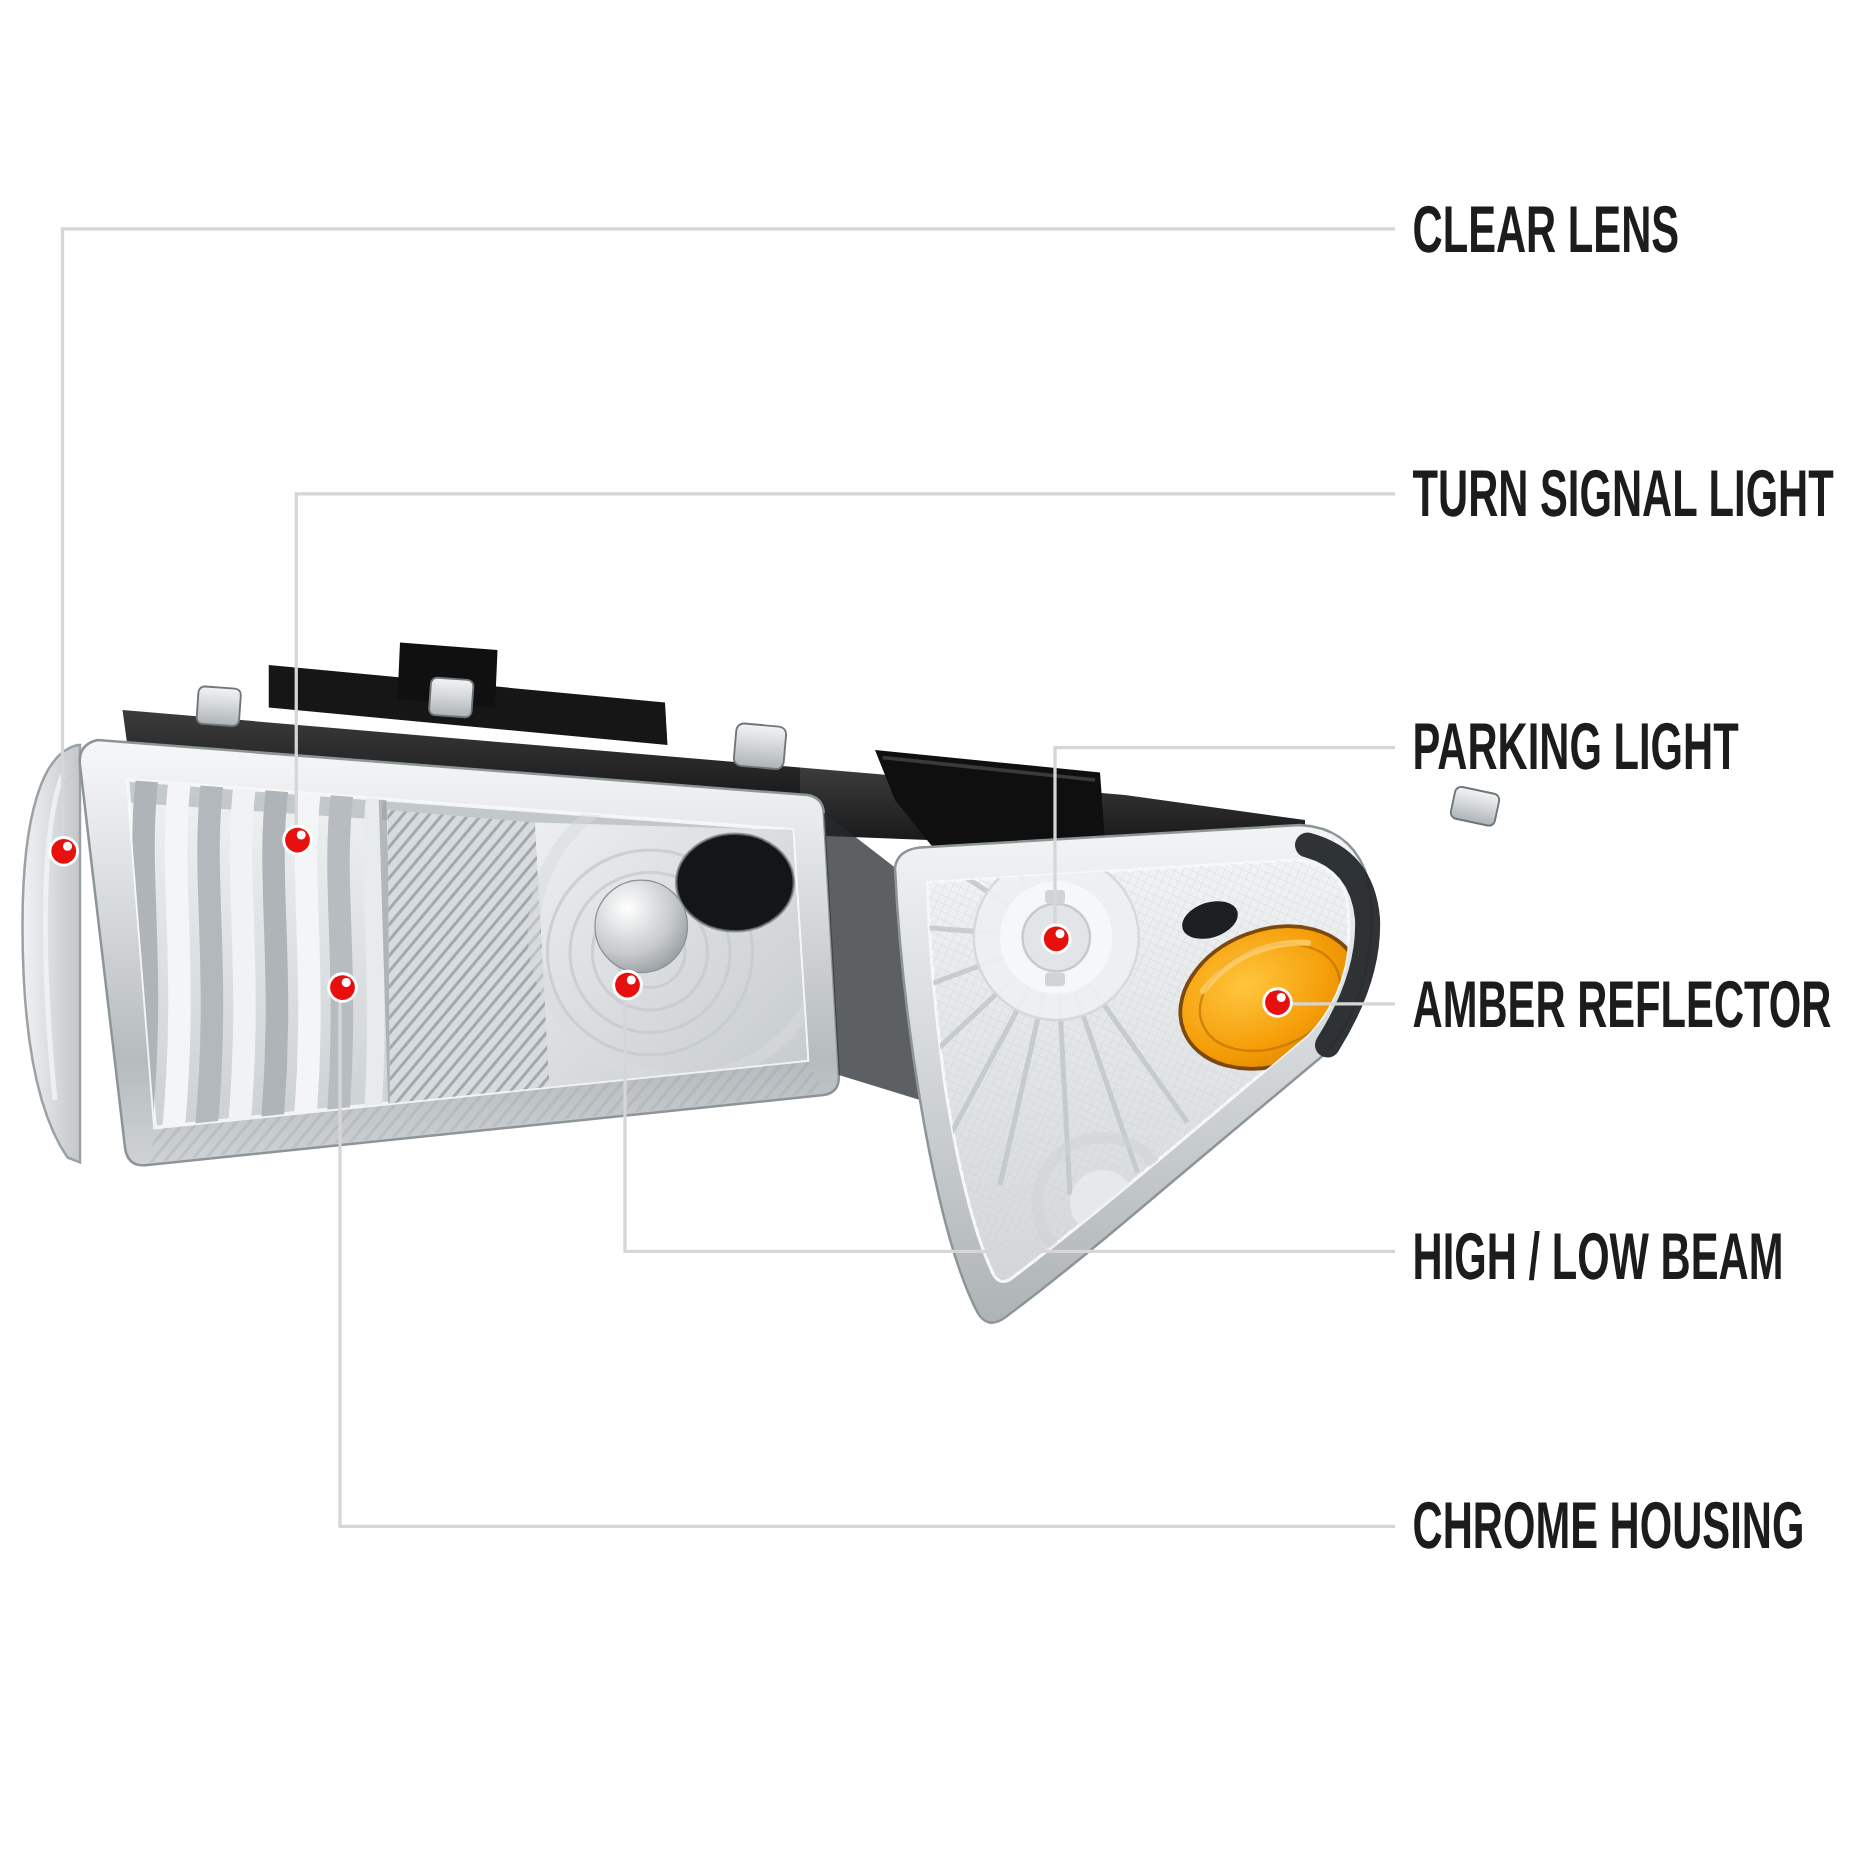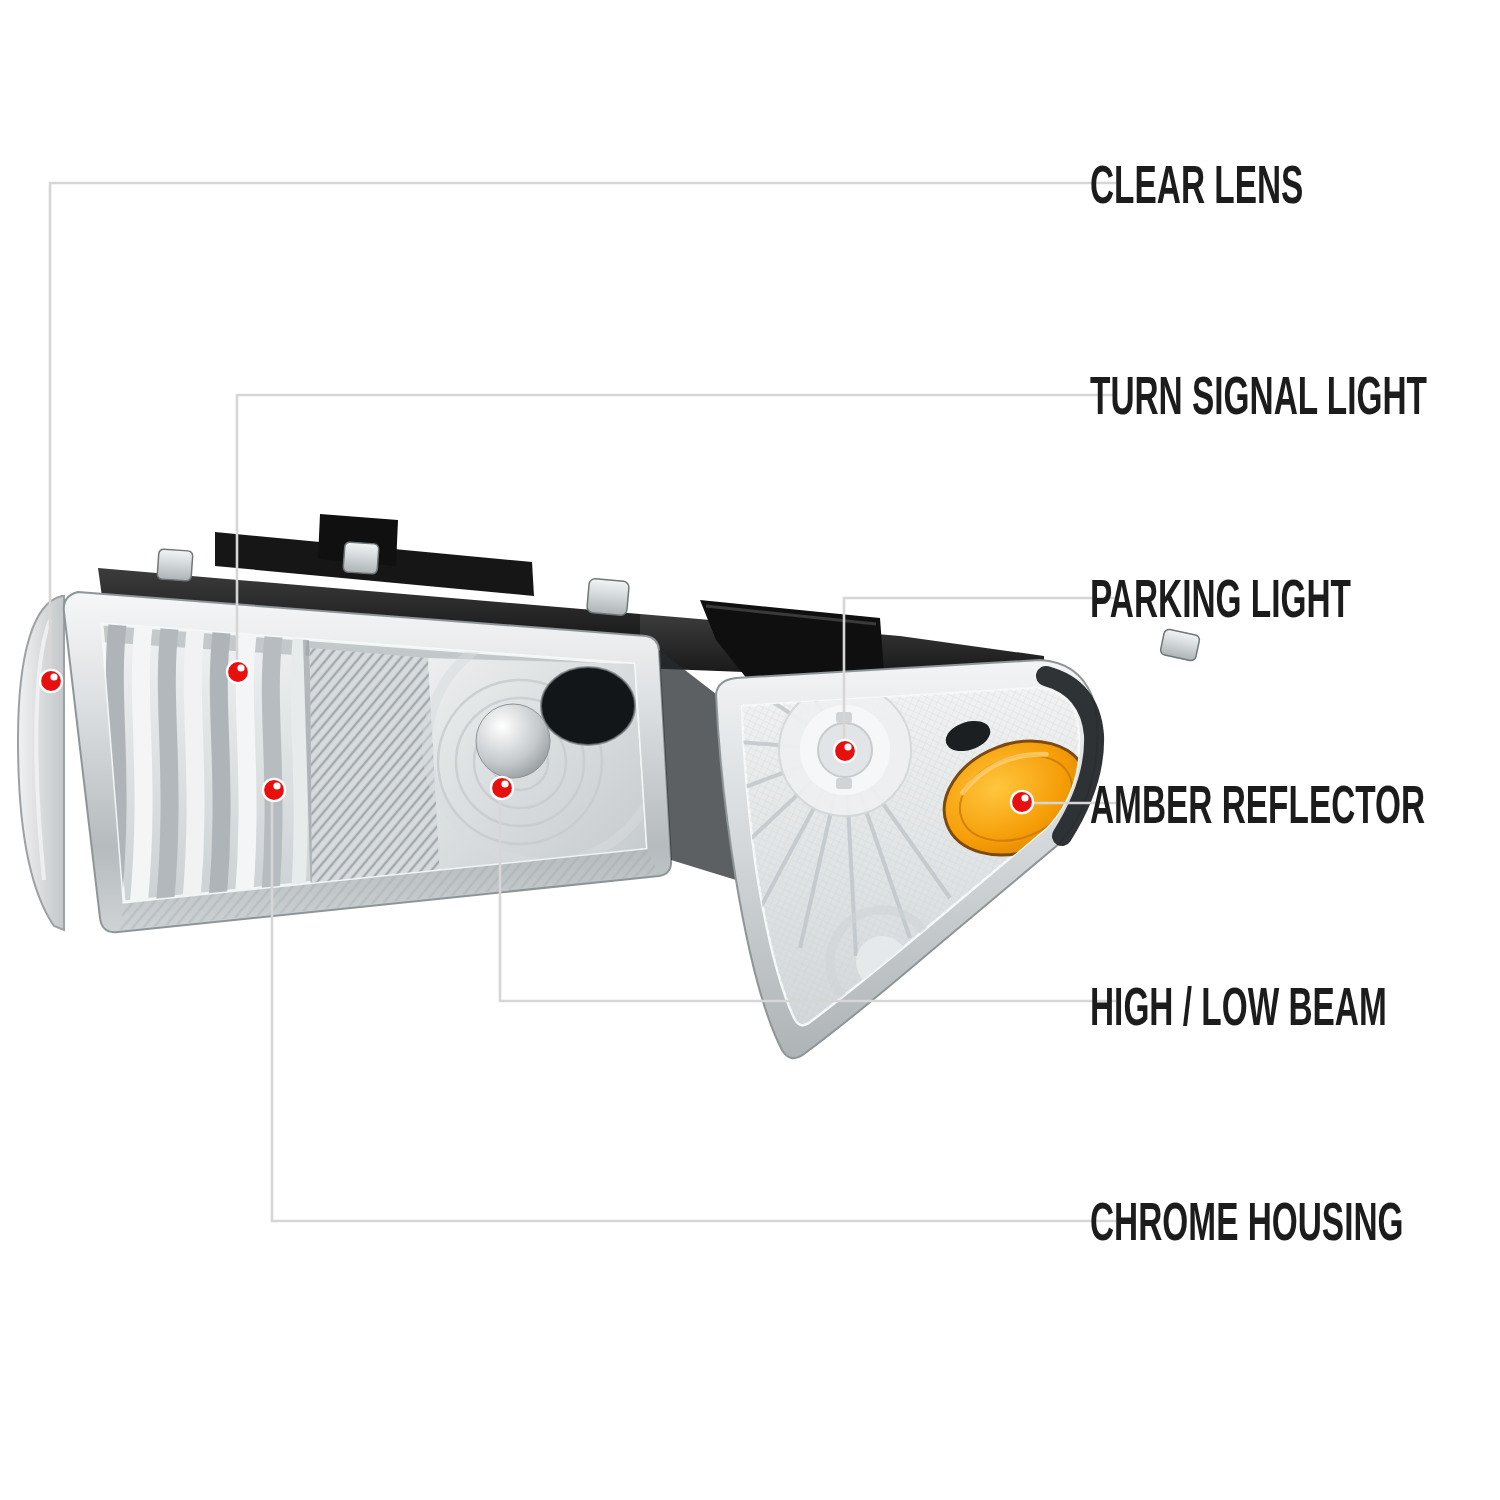--- a/index.html
+++ b/index.html
@@ -6,21 +6,21 @@
   .stage{
     position:relative;
     width:1500px;height:1500px;
     background:#ffffff;
     overflow:hidden;
     font-family:"Liberation Sans",sans-serif;
   }
   .art{position:absolute;left:0;top:0;width:1500px;height:1500px;}
   .callout-label{
     position:absolute;
-    left:1090px;
+    left:1130px;
     transform:translateY(-50%);
     color:#1c1c1c;
     font:700 53px/1 "Liberation Sans",sans-serif;
   }
   .callout-label .t{
     display:inline-block;
     transform:scaleX(0.63);
     transform-origin:0 50%;
     white-space:nowrap;
   }

